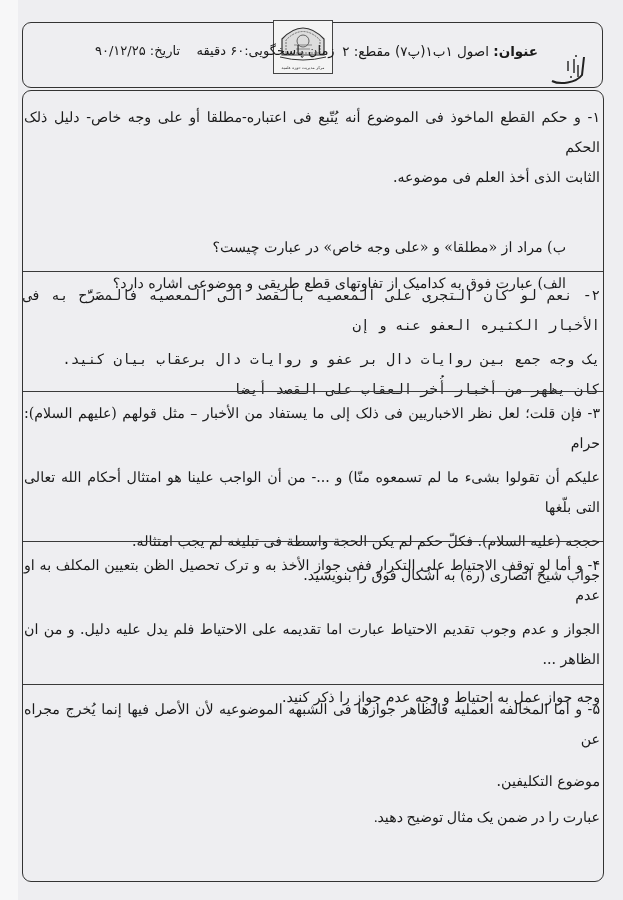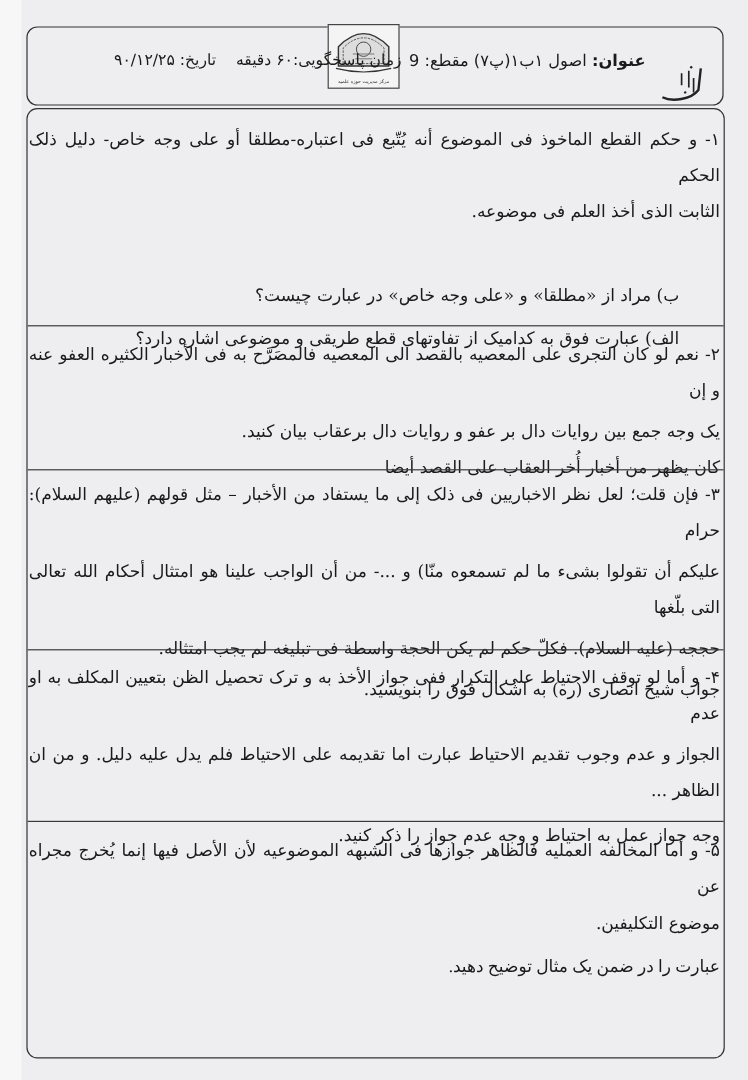--- a/index.html
+++ b/index.html
@@ -69,21 +69,21 @@
       <svg width="40" height="36" viewBox="0 0 40 36">
         <path d="M2 30 C 10 34, 26 32, 32 24 L 34 6" stroke="#222" stroke-width="2" fill="none"></path>
         <path d="M24 8 L 24 22 M 18 10 L 18 20 M 28 14 L 28 26" stroke="#222" stroke-width="1.4" fill="none"></path>
         <circle cx="21" cy="26" r="1" fill="#222"></circle>
         <circle cx="26" cy="5" r="1" fill="#222"></circle>
       </svg>
     </div>
 
     <div class="title-line">
       <span class="lbl">عنوان:</span>
-      <span>اصول ۱ب۱(پ۷) مقطع: 9</span>
+      <span>اصول ۱ب۱(پ۷) مقطع: ۲</span>
     </div>
 
     <div class="logo">
       <svg width="58" height="42" viewBox="0 0 58 42">
         <path d="M8 34 L 8 18 Q 29 -4 50 18 L 50 34 Z" fill="#ddd" stroke="#333" stroke-width="1.2"></path>
         <path d="M12 32 L 12 19 Q 29 2 46 19 L 46 32 Z" fill="none" stroke="#555" stroke-width="0.8" stroke-dasharray="2 1"></path>
         <circle cx="29" cy="20" r="6" fill="none" stroke="#444" stroke-width="0.8"></circle>
         <path d="M20 24 L 38 24 M 22 28 L 36 28" stroke="#666" stroke-width="0.7"></path>
         <path d="M6 36 Q 29 42 52 36" stroke="#333" stroke-width="1" fill="none"></path>
       </svg>
@@ -102,21 +102,21 @@
   <div class="body-box"></div>
 
   <div class="q" style="top:102px;">
     <p>۱- و حکم القطع الماخوذ فی الموضوع أنه یُتّبع فی اعتباره-مطلقا أو علی وجه خاص- دلیل ذلک الحکم</p>
     <p>الثابت الذی أخذ العلم فی موضوعه.</p>
     <p style="margin-top:40px; padding-right:34px;">ب) مراد از «مطلقا» و «علی وجه خاص» در عبارت چیست؟</p>
     <p style="margin-top:6px; padding-right:34px;">الف) عبارت فوق به کدامیک از تفاوتهای قطع طریقی و موضوعی اشاره دارد؟</p>
   </div>
   <div class="divider" style="top:271px;"></div>
 
-  <div class="q" style="top:281px;">
+  <div class="q" style="top:281px;font-family:Liberation Mono, monospace;">
     <p>۲- نعم لو کان التجری علی المعصیه بالقصد الی المعصیه فالمصَرَّح به فی الأخبار الکثیره العفو عنه و إن</p>
     <p style="margin-top:4px;">یک وجه جمع بین روایات دال بر عفو و روایات دال برعقاب بیان کنید.</p>
     <p>کان یظهر من أخبار أُخر العقاب علی القصد أیضا</p>
   </div>
   <div class="divider" style="top:391px;"></div>
 
   <div class="q" style="top:398px;">
     <p>۳- فإن قلت؛ لعل نظر الاخباریین فی ذلک إلی ما یستفاد من الأخبار – مثل قولهم (علیهم السلام): حرام</p>
     <p style="margin-top:4px;">علیکم أن تقولوا بشیء ما لم تسمعوه منّا) و ...- من أن الواجب علینا هو امتثال أحکام الله تعالی التی بلّغها</p>
     <p style="margin-top:4px;">حججه (علیه السلام). فکلّ حکم لم یکن الحجة واسطة فی تبلیغه لم یجب امتثاله.</p>
@@ -126,16 +126,16 @@
 
   <div class="q" style="top:550px;">
     <p>۴- و أما لو توقف الاحتیاط علی التکرار ففی جواز الأخذ به و ترک تحصیل الظن بتعیین المکلف به او عدم</p>
     <p style="margin-top:4px;">الجواز و عدم وجوب تقدیم الاحتیاط عبارت اما تقدیمه علی الاحتیاط فلم یدل علیه دلیل. و من ان الظاهر ...</p>
     <p style="margin-top:8px;">وجه جواز عمل به احتیاط و وجه عدم جواز را ذکر کنید.</p>
   </div>
   <div class="divider" style="top:684px;"></div>
 
   <div class="q" style="top:694px;">
     <p>۵- و أما المخالفه العملیه فالظاهر جوازها فی الشبهه الموضوعیه لأن الأصل فیها إنما یُخرج مجراه عن</p>
-    <p style="margin-top:1px;">موضوع التکلیفین.</p>
+    <p style="margin-top:12px;">موضوع التکلیفین.</p>
     <p style="margin-top:6px;font-family:Liberation Serif, serif;">عبارت را در ضمن یک مثال توضیح دهید.</p>
   </div>
 </div>
 
 </body></html>

